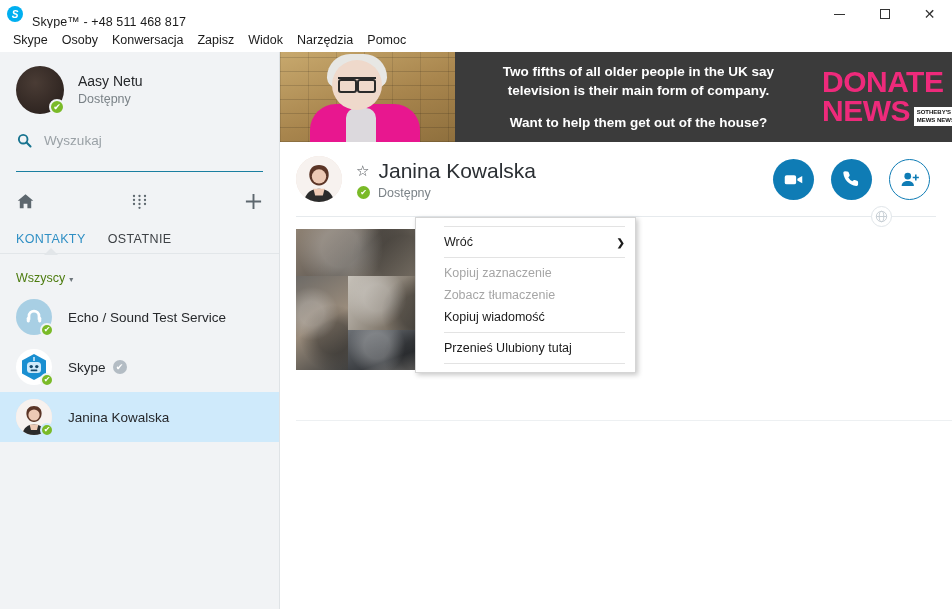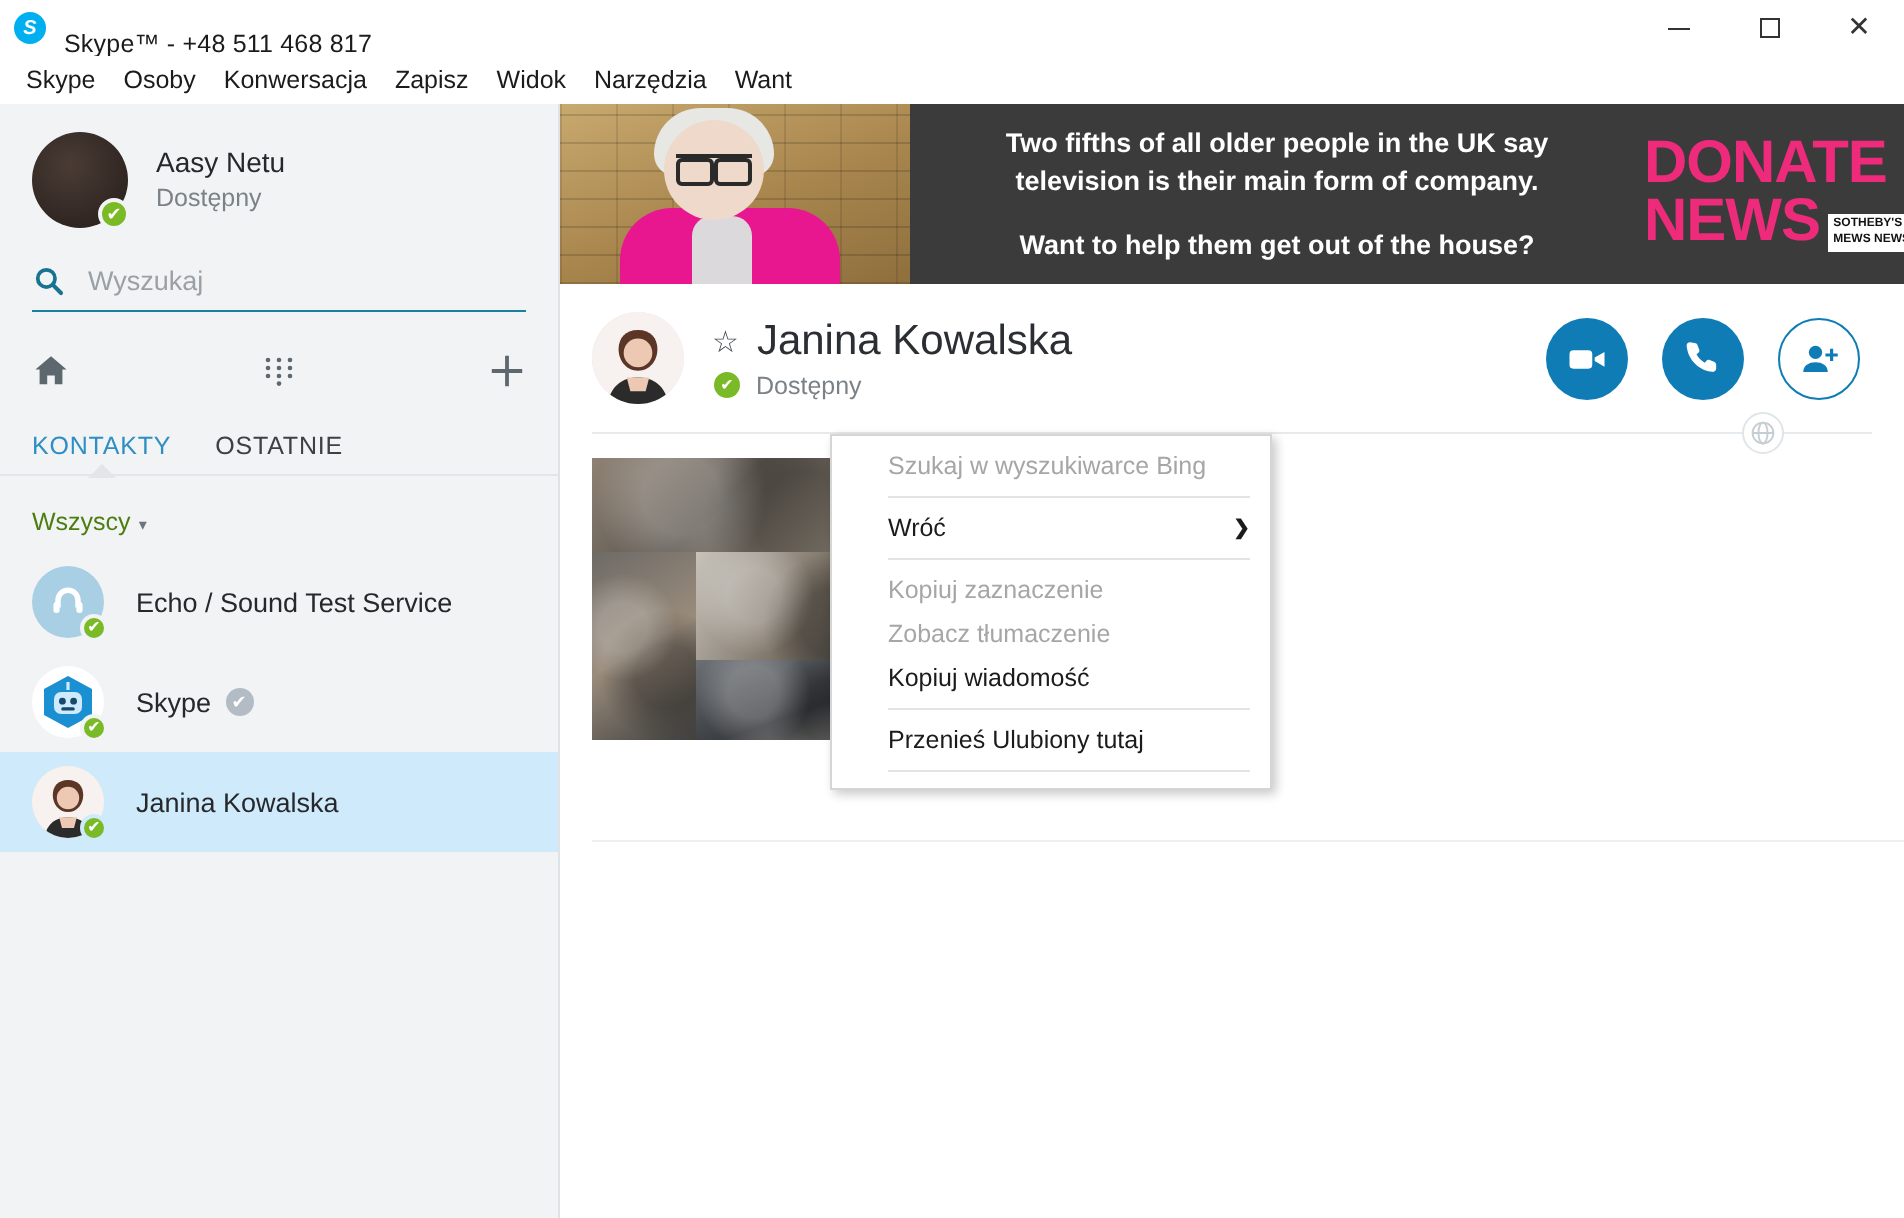--- a/index.html
+++ b/index.html
@@ -57,21 +57,21 @@
     border-radius: 50%; background: #7aba27; border: 2px solid #f1f3f5;
     display: flex; align-items: center; justify-content: center;
     color: #fff; font-size: 9px; line-height: 1;
   }
   .profile-text { margin-left: 14px; }
   .profile-name { font-size: 14px; color: #26282b; line-height: 1.35; }
   .profile-status { font-size: 12.5px; color: #7a8287; line-height: 1.35; }
 
   .search-row {
     margin: 18px 16px 0 16px; display: flex; align-items: center;
-    border-bottom: 1px solid #1a7fa0; padding-bottom: 7px;
+    border-bottom: 1px solid #1a7fa0; padding-bottom: 23px;
   }
   .search-icon { width: 16px; height: 16px; color: #17738f; display:flex; align-items:center; justify-content:center;}
   .search-input {
     border: 0; outline: 0; background: transparent; margin-left: 12px;
     font-family: "Liberation Sans", sans-serif; font-size: 13.5px; color: #30363a; width: 190px;
   }
   .search-input::placeholder { color: #9aa1a6; }
 
   .iconrow {
     margin: 14px 16px 0 16px; display: flex; align-items: center;
@@ -252,21 +252,21 @@
     </div>
   </div>
 
   <div class="menubar">
     <div class="menu-item">Skype</div>
     <div class="menu-item">Osoby</div>
     <div class="menu-item">Konwersacja</div>
     <div class="menu-item">Zapisz</div>
     <div class="menu-item">Widok</div>
     <div class="menu-item">Narzędzia</div>
-    <div class="menu-item">Want</div>
+    <div class="menu-item">Pomoc</div>
   </div>
 
   <div class="sidebar">
 
     <div class="profile">
       <div class="avatar-wrap">
         <div class="avatar"></div>
         <div class="pres-dot">✔</div>
       </div>
       <div class="profile-text">
@@ -469,21 +469,20 @@
           <div class="col-right">
             <div class="ph c" style="height:54px"></div>
             <div class="ph d" style="height:40px"></div>
           </div>
         </div>
       </div>
 
       <div class="msg-divider"></div>
 
       <div class="ctxmenu">
-        <div class="ctx-item disabled">Szukaj w wyszukiwarce Bing</div>
         <div class="ctx-sep"></div>
         <div class="ctx-item">
           <span>Wróć</span>
           <span class="submark">❯</span>
         </div>
         <div class="ctx-sep"></div>
         <div class="ctx-item disabled">Kopiuj zaznaczenie</div>
         <div class="ctx-item disabled">Zobacz tłumaczenie</div>
         <div class="ctx-item">Kopiuj wiadomość</div>
         <div class="ctx-sep"></div>

